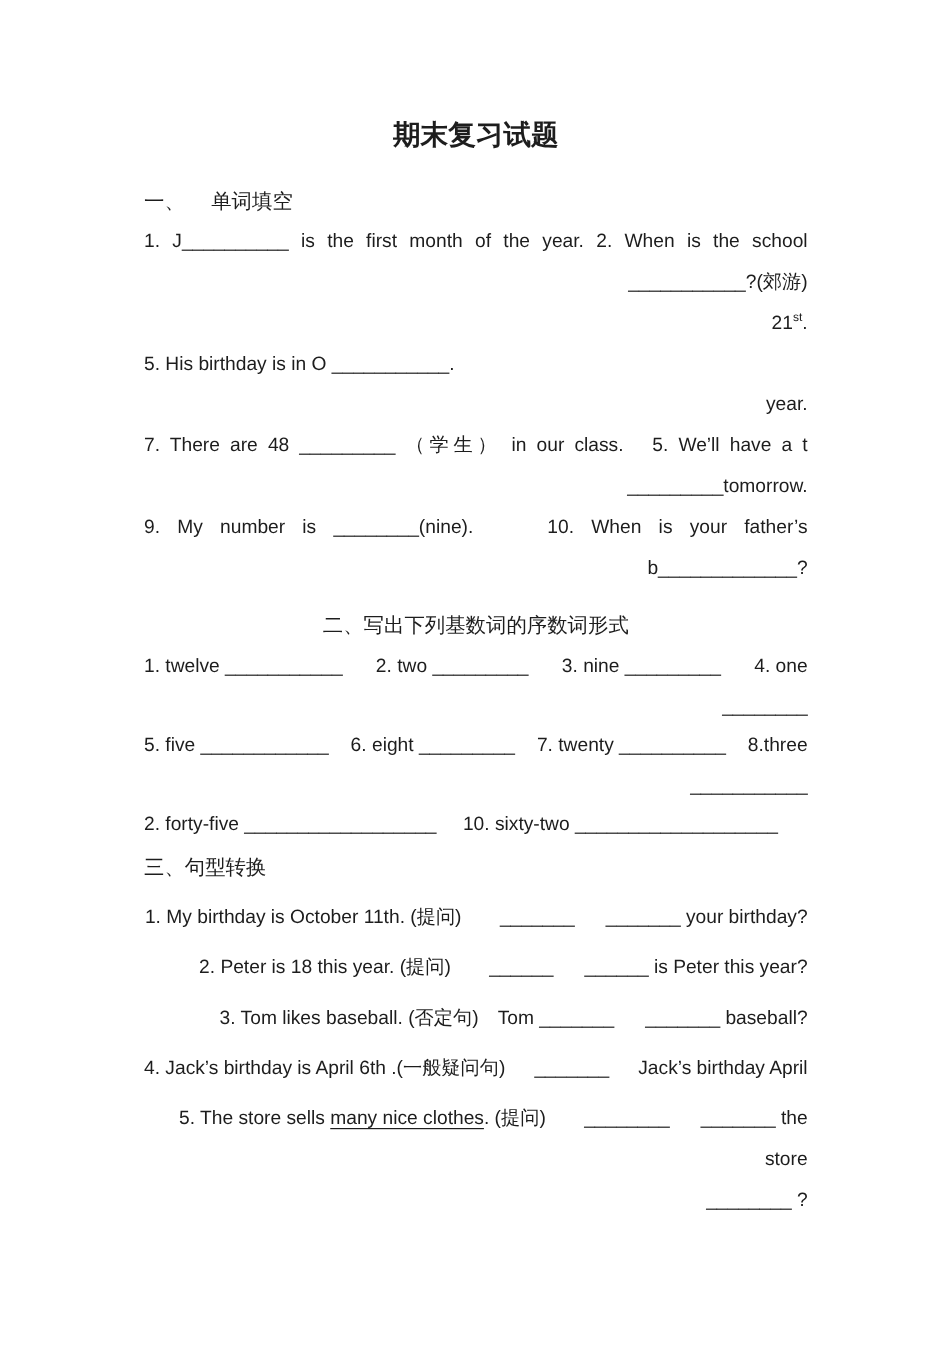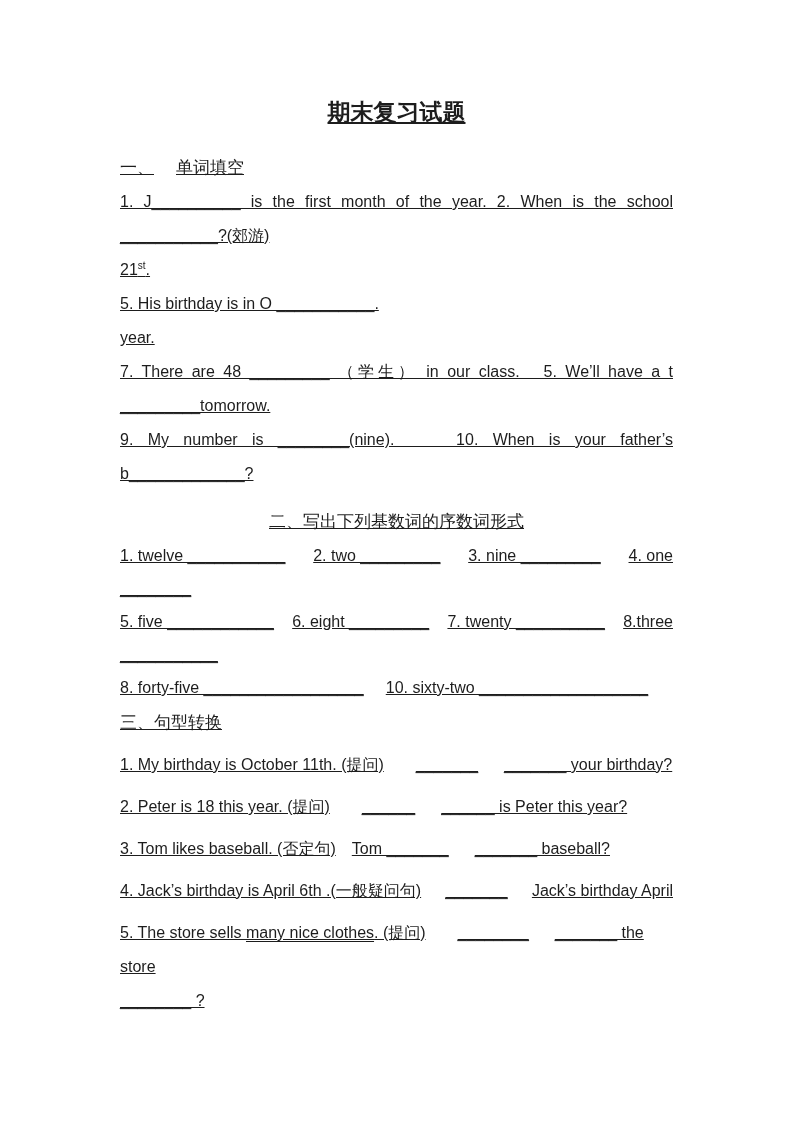--- a/index.html
+++ b/index.html
@@ -5,38 +5,37 @@
   * { box-sizing: border-box; }
   html, body { margin: 0; padding: 0; background: #ffffff; }
   .page {
     width: 793px;
     height: 1106px;
     background: #ffffff;
     color: #1d1d1d;
     font-family: "Liberation Sans", "DejaVu Sans", sans-serif;
     padding: 97px 120px 0 120px;
     overflow: hidden;
-    text-decoration: underline;
   }
   .title {
     font-size: 23px;
     font-weight: 700;
     text-align: center;
     line-height: 30px;
     margin: 0 0 24px 0;
   }
   .sec-heading {
     font-size: 17px;
     line-height: 34px;
     margin: 0;
     font-weight: 400;
   }
   .sec-heading.mt14 { margin-top: 14px; text-align: center; }
   .sec-heading.mt2  { margin-top: 2px; }
-  .line { font-size: 16px; line-height: 34px; }
+  .line { font-size: 16px; line-height: 34px; text-align: right; }
   .s2-line { line-height: 33px; }
   .justify { text-align: justify; text-align-last: justify; }
   .split { display: flex; justify-content: space-between; }
   .row3 { display: flex; gap: 22px; }
   .q { margin-top: 8px; }
   .gap-a { display: inline-block; width: 32px; }
   .gap-b { display: inline-block; width: 26px; }
   .gap-c { display: inline-block; width: 16px; }
   .h-gap { display: inline-block; width: 22px; }
   sup { font-size: 10px; line-height: 0; }
@@ -79,21 +78,21 @@
 
   <div class="line s2-line split">
     <span>5. five ____________</span>
     <span>6. eight _________</span>
     <span>7. twenty __________</span>
     <span>8.three</span>
   </div>
   <div class="line s2-line">___________</div>
 
   <div class="line s2-line row3">
-    <span>8. forty-five __________________</span>
+    <span>2. forty-five __________________</span>
     <span>10. sixty-two ___________________</span>
   </div>
 
   <div class="sec-heading mt2"><span>三、</span><span>句型转换</span></div>
 
   <div class="line q"><span>1. My birthday is October 11th. (提问)</span><span class="gap-a"></span><span>_______</span><span class="gap-b"></span><span>_______ your birthday?</span></div>
 
   <div class="line q"><span>2. Peter is 18 this year. (提问)</span><span class="gap-a"></span><span>______</span><span class="gap-b"></span><span>______ is Peter this year?</span></div>
 
   <div class="line q"><span>3. Tom likes baseball. (否定句)</span><span class="gap-c"></span><span>Tom _______</span><span class="gap-b"></span><span>_______ baseball?</span></div>

